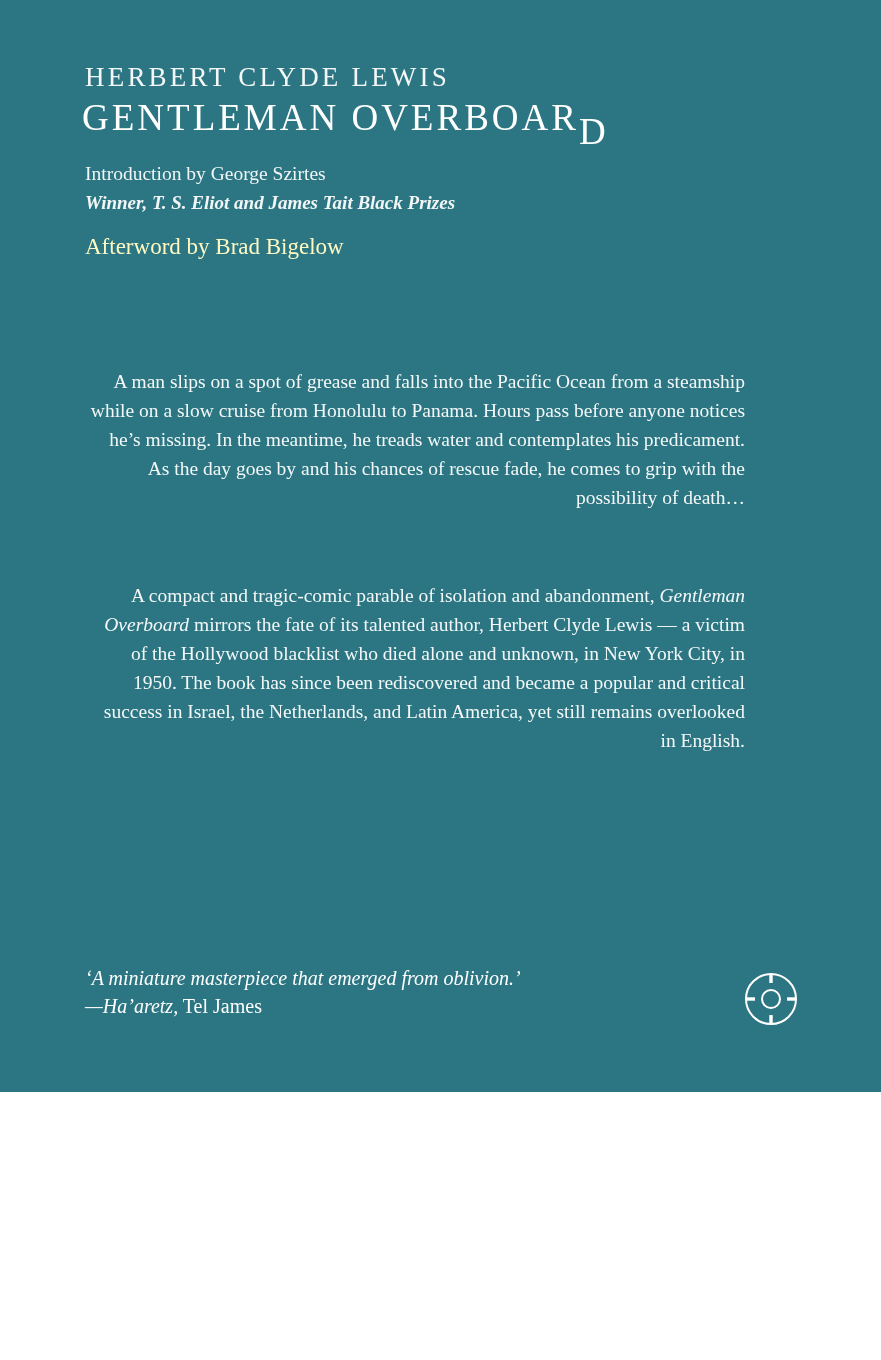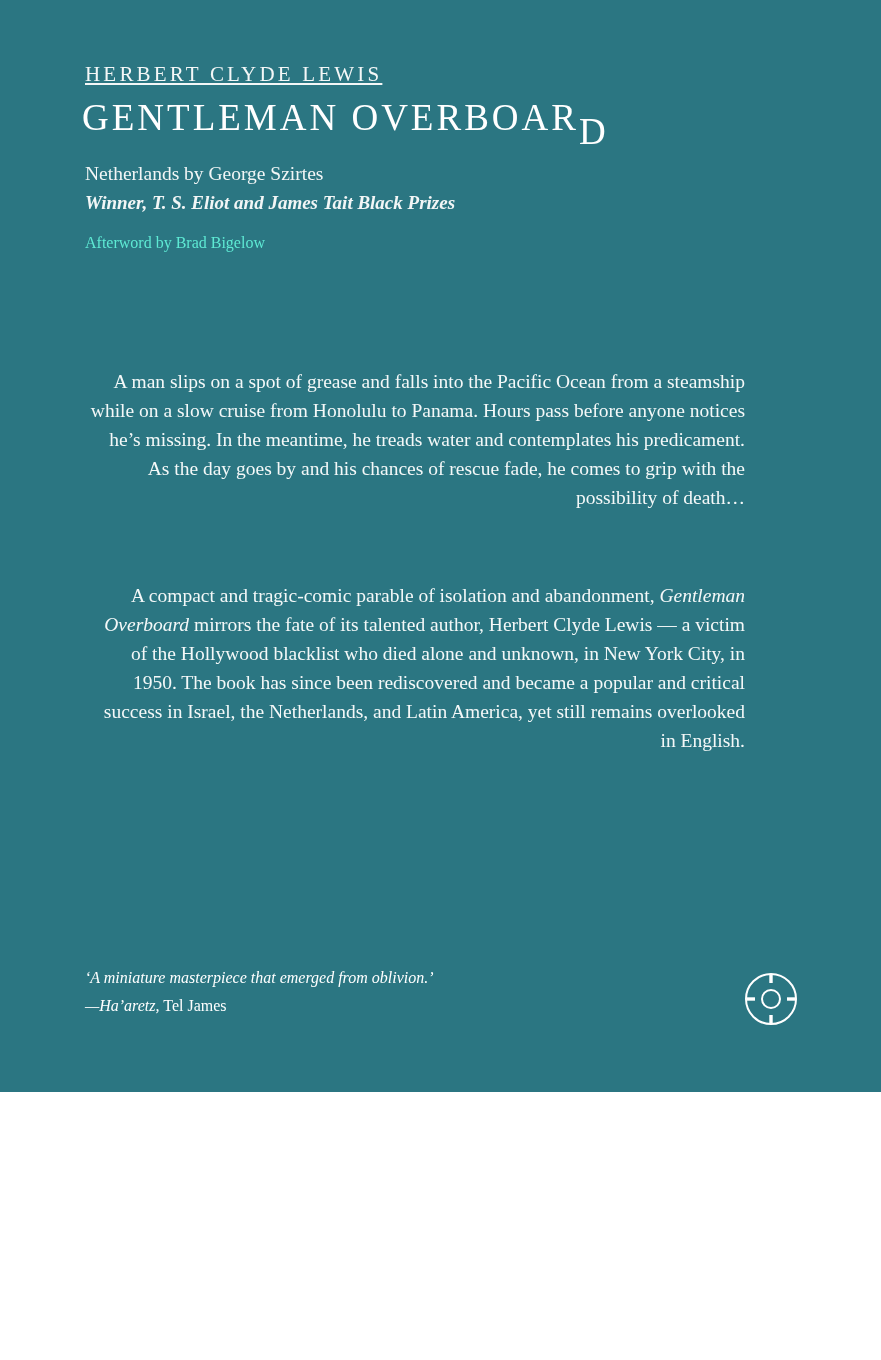--- a/index.html
+++ b/index.html
@@ -26,25 +26,24 @@
     width: 881px;
     height: 1092px;
     background: #2b7682;
     color: #ffffff;
   }
   .author-name {
     position: absolute;
     left: 85px;
     top: 62px;
     font-family: "Liberation Serif", serif;
-    font-size: 21px;
+    font-size: 27px;
     letter-spacing: 3.2px;
     color: #f4f7f7;
     font-weight: 400;
-    text-decoration: underline;
   }
   .book-title {
     position: absolute;
     left: 82px;
     top: 96px;
     font-family: "Liberation Serif", serif;
     font-size: 37px;
     letter-spacing: 3.0px;
     color: #ffffff;
     white-space: nowrap;
@@ -67,22 +66,22 @@
     top: 192px;
     font-size: 19px;
     font-style: italic;
     color: #f2f6f6;
     font-weight: bold;
   }
   .afterword-line {
     position: absolute;
     left: 85px;
     top: 234px;
-    font-size: 16px;
-    color: #5eead4;
+    font-size: 23px;
+    color: #fef9c3;
   }
   .blurb {
     position: absolute;
     left: 85px;
     width: 660px;
     font-size: 19.5px;
     line-height: 29px;
     color: #f4f8f8;
     text-align: right;
   }
@@ -90,21 +89,21 @@
   .blurb.p2 { top: 569px; margin-top: 12px; }
   .blurb.p3 { top: 799px; }
   .blurb em {
     font-style: italic;
   }
   .pullquote {
     position: absolute;
     left: 85px;
     top: 964px;
     width: 620px;
-    font-size: 16px;
+    font-size: 20px;
     line-height: 28px;
     color: #ffffff;
   }
   .pullquote .q {
     font-style: italic;
   }
   .pullquote .src-italic {
     font-style: italic;
     text-align: right;
   }
@@ -128,21 +127,21 @@
 <body>
 
 <div class="cover">
 
   <div class="teal-panel">
 
     <div class="author-name">HERBERT CLYDE LEWIS</div>
 
     <div class="book-title"><span>GENTLEMAN OVERBOAR</span><span class="drop">D</span></div>
 
-    <div class="intro-line">Netherlands by George Szirtes</div>
+    <div class="intro-line">Introduction by George Szirtes</div>
     <div class="prize-line">Winner, T. S. Eliot and James Tait Black Prizes</div>
     <div class="afterword-line">Afterword by Brad Bigelow</div>
 
     <div class="blurb p1">A man slips on a spot of grease and falls into the Pacific Ocean from a steamship while on a slow cruise from Honolulu to Panama. Hours pass before anyone notices he’s missing. In the meantime, he treads water and contemplates his predicament. As the day goes by and his chances of rescue fade, he comes to grip with the possibility of death…</div>
 
     <div class="blurb p2"><span>A compact and tragic-comic parable of isolation and abandonment, </span><em>Gentleman Overboard</em><span> mirrors the fate of its talented author, Herbert Clyde Lewis — a victim of the Hollywood blacklist who died alone and unknown, in New York City, in 1950. The book has since been rediscovered and became a popular and critical success in Israel, the Netherlands, and Latin America, yet still remains overlooked in English.</span></div>
 
 
     <div class="pullquote"><span class="q">‘A miniature masterpiece that emerged from oblivion.’</span><br><span class="src-italic">—Ha’aretz,</span><span> Tel James</span></div>
 

